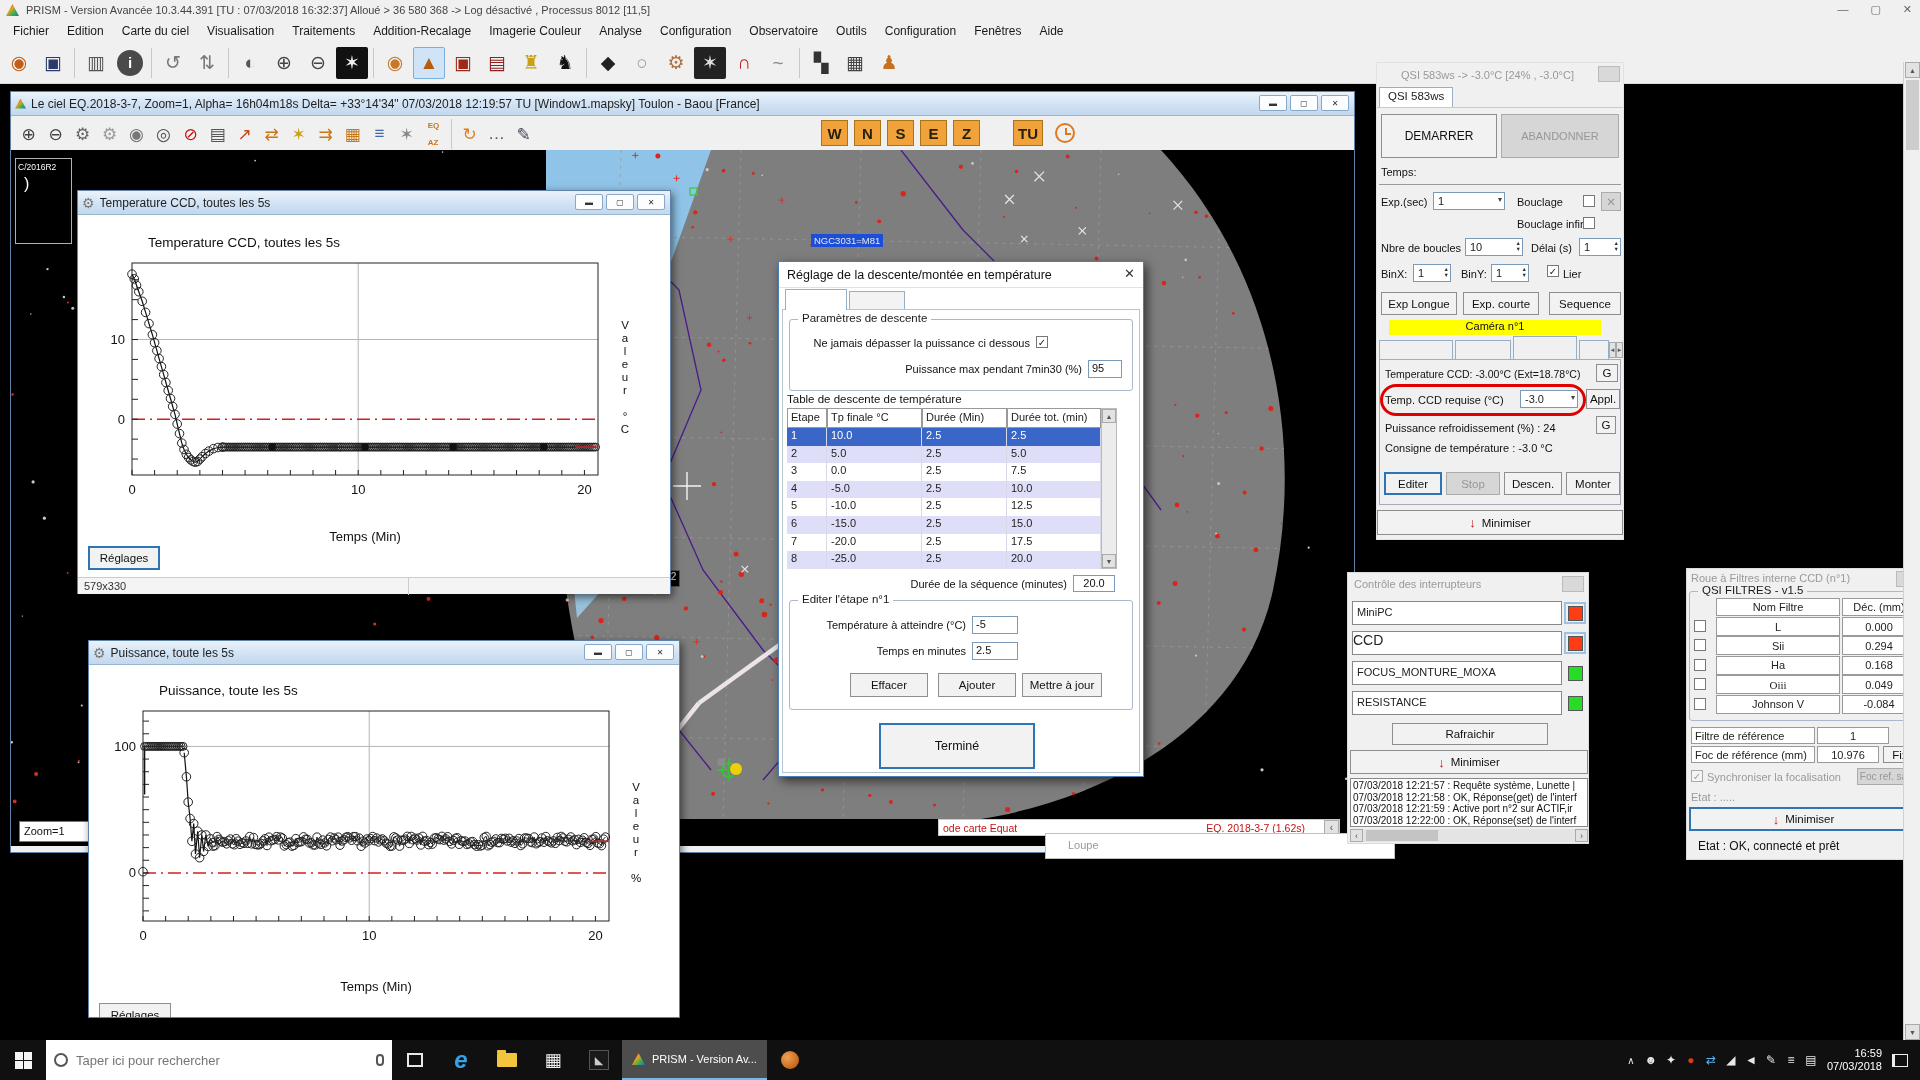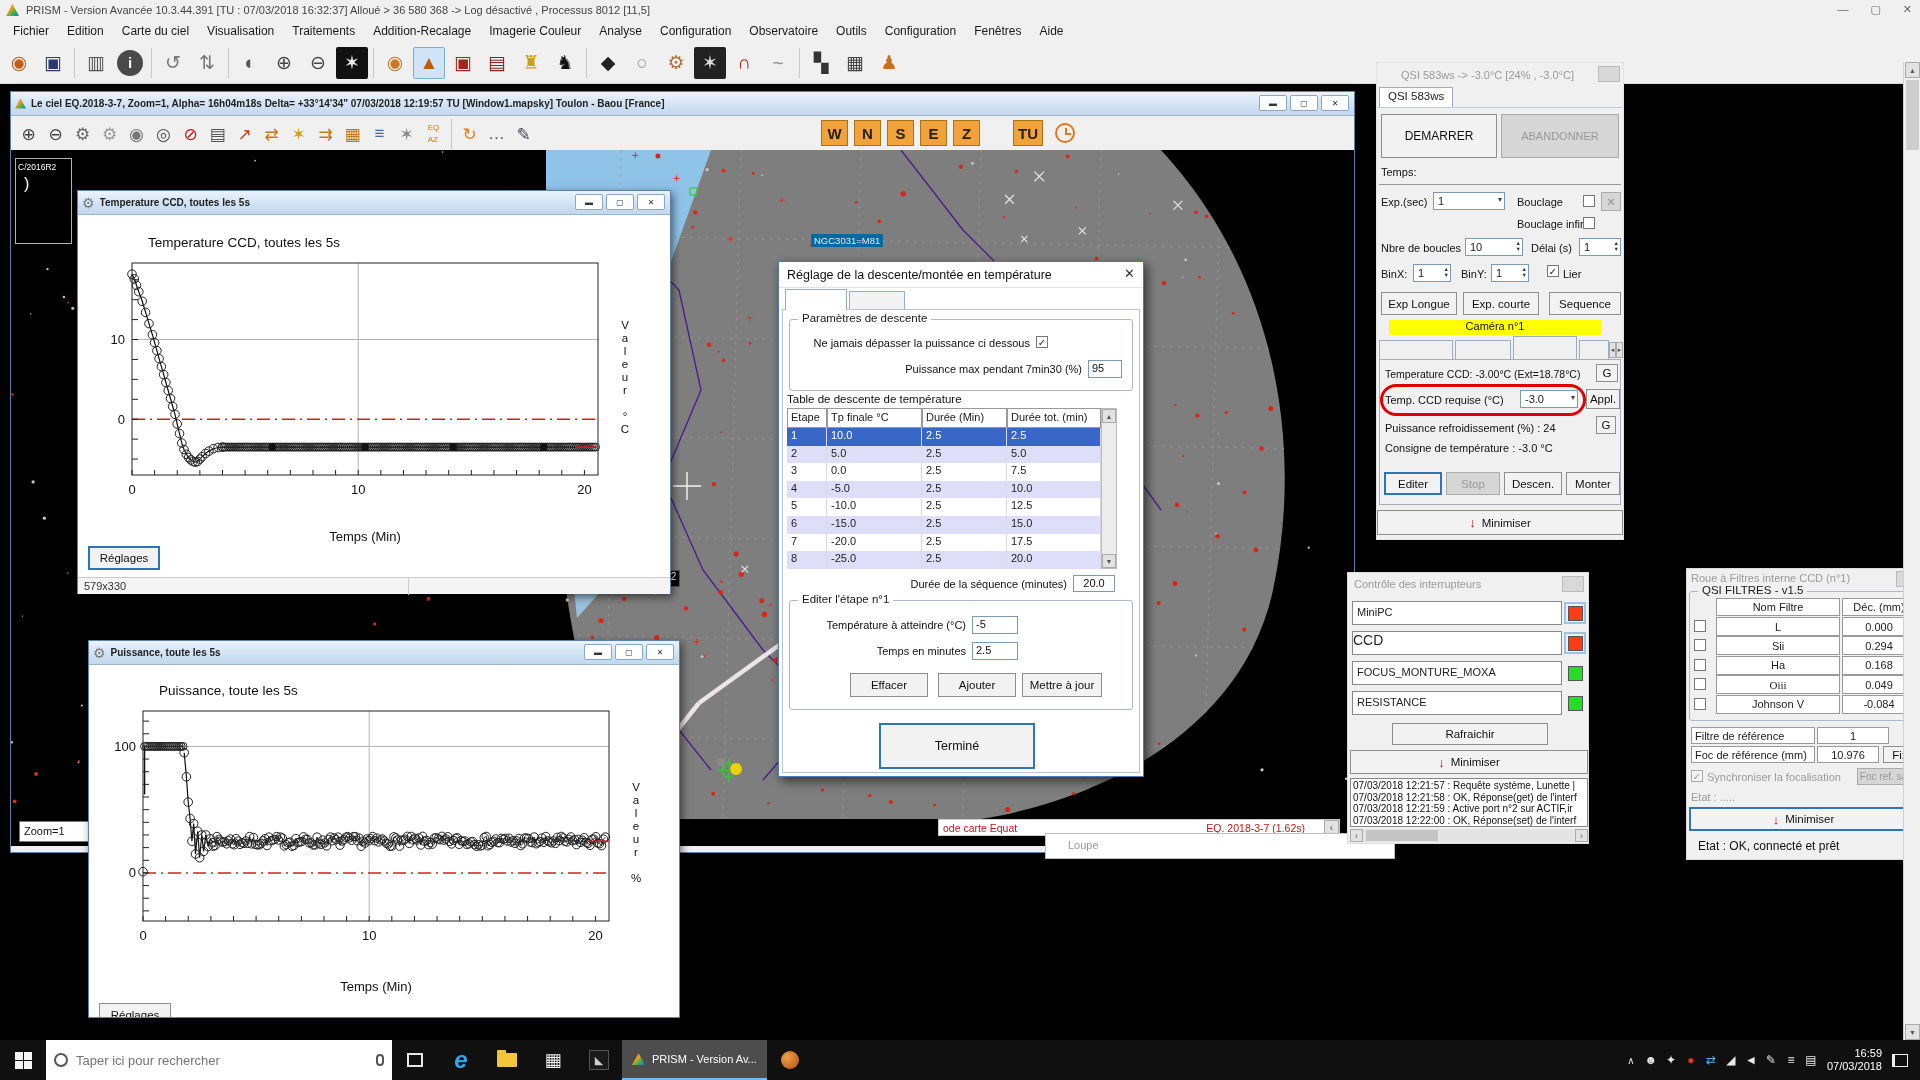--- a/index.html
+++ b/index.html
@@ -19,21 +19,21 @@
   .tbicon.hl { background:#cfe4f7; border:1px solid #7ab0d8; }
   .tbicon.round { border-radius:50%; width:26px; height:26px; margin:0 4px; font-size:15px; font-weight:bold; }
   .tsep { width:1px; height:30px; background:#c8c8c8; margin:0 4px; }
 
   
   #mdi { position:absolute; left:0; top:84px; width:1920px; height:956px; background:#000; }
 
   
   .win { position:absolute; background:#f0f0f0; border:1px solid #5f82a6; box-shadow:2px 3px 8px rgba(0,0,0,.55); }
   .wtitle { height:24px; background:linear-gradient(#eaf3fc,#cfe1f3 60%,#c3d8ee); border-bottom:1px solid #9ab6cf; display:flex; align-items:center; padding:0 4px; position:relative; }
-  .wtitle .t { font-size:10px; color:#222; margin-left:5px; white-space:nowrap; overflow:hidden;font-weight:bold; }
+  .wtitle .t { font-size:12px; color:#222; margin-left:5px; white-space:nowrap; overflow:hidden; }
   .wctrls { position:absolute; right:5px; top:3px; display:flex; gap:3px; }
   .wbtn { width:28px; height:16px; background:#fbfdff; border:1px solid #89a8c8; border-radius:2px; font-size:8px; color:#333; display:flex; align-items:center; justify-content:center; }
   .gear { color:#777; font-size:14px; }
 
   
   .btn { background:#f2f2f2; border:1px solid #8e8e8e; font-size:11.5px; color:#111; display:flex; align-items:center; justify-content:center; text-align:center; }
   .btn.focus { border:2px solid #2e75b6; }
   .btn.dis { background:#d6d6d6; color:#979797; border-color:#ababab; }
   .fld { background:#fff; border:1px solid #7a9ab8; font-size:11px; color:#111; padding:1px 3px; }
   .combo { position:relative; background:#fff; border:1px solid #7a9ab8; font-size:11px; padding:2px 14px 2px 4px; }
@@ -81,21 +81,21 @@
   .winlogo { display:grid; grid-template-columns:8px 8px; grid-template-rows:8px 8px; gap:1px; }
   .winlogo i { background:#f5f5f5; }
   .notif { width:16px; height:13px; border:1px solid #eee; border-left:3px solid #eee; }
 
   
   .skicon { width:27px; height:28px; display:flex; align-items:center; justify-content:center; font-size:17px; }
   .compass { position:absolute; width:27px; height:26px; background:#f2a23a; border:1px solid #a87418; color:#27210c; font-weight:bold; font-size:15px; display:flex; align-items:center; justify-content:center; top:4px; }
   .clockface { position:absolute; width:20px; height:20px; border:2px solid #e07820; border-radius:50%; top:7px; }
   .clockface i { position:absolute; left:8px; top:3px; width:2px; height:7px; background:#e07820; }
   .clockface b { position:absolute; left:8px; top:8px; width:6px; height:2px; background:#e07820; }
-  .eqaz { font-size:8px; line-height:12px; font-weight:normal; color:#c87818; text-align:left; }
+  .eqaz { font-size:8px; line-height:17px; font-weight:bold; color:#c87818; text-align:left; }
 
   .valeur { position:absolute; font-size:11.5px; color:#111; line-height:13px; text-align:center; width:14px; white-space:pre-line; }
 </style>
 </head>
 <body>
 
 <div id="root">
 
   <div id="titlebar">
     <span class="prism-logo"></span>
@@ -557,21 +557,21 @@
           <path d="M876,597 h24 M888,585 v24" stroke="#2ecc2e" stroke-width="1.4"></path>
           <rect x="679" y="38" width="7" height="7" fill="none" stroke="#3ccc3c" stroke-width="1.3"></rect>
           <circle cx="710" cy="612" r="4" fill="#8a8a8a"></circle>
           <circle cx="725" cy="619" r="6.5" fill="#ead20a" stroke="#777"></circle>
           <path d="M662,336 h28 M676,322 v28" stroke="#f4f4f4" stroke-width="1.4"></path>
         </svg>
       <div style="position:absolute;left:4px;top:8px;width:57px;height:86px;background:#000;border:1px solid #b0b0b0;color:#fff;">
         <div style="font-size:8.5px;padding:3px 2px">C/2016R2</div>
         <div style="font-size:16px;padding-left:8px">)</div>
       </div>
-      <div style="position:absolute;left:800px;top:84px;background:#0369a1;color:#e8e8e8;font-size:9.5px;padding:1px 3px;">NGC3031=M81</div>
+      <div style="position:absolute;left:800px;top:84px;background:#1d4ed8;color:#e8e8e8;font-size:9.5px;padding:1px 3px;">NGC3031=M81</div>
       <div style="position:absolute;left:656px;top:420px;width:13px;height:17px;background:#000;color:#fff;font-size:10px;text-align:center;border:1px solid #555;">2</div>
     </div>
     <div id="sky-status" style="position:absolute;left:0;top:727px;width:1343px;height:27px;background:#000;">
       <span style="position:absolute;left:8px;top:2px;width:90px;height:21px;background:#fff;border:1px solid #777;font-size:11px;padding:3px 4px;color:#111;">Zoom=1</span>
       <div style="position:absolute;left:927px;top:0;width:402px;height:17px;background:#fff;border:1px solid #ccc;">
         <span style="position:absolute;left:4px;top:2px;font-size:10.5px;color:#c41414;">ode carte Equat</span>
         <span style="position:absolute;right:34px;top:2px;font-size:10.5px;color:#c41414;">EQ. 2018-3-7 (1.62s)</span>
         <span class="sbtn" style="right:0;top:0;width:15px;height:15px;font-size:10px;">‹</span>
       </div>
     </div>

